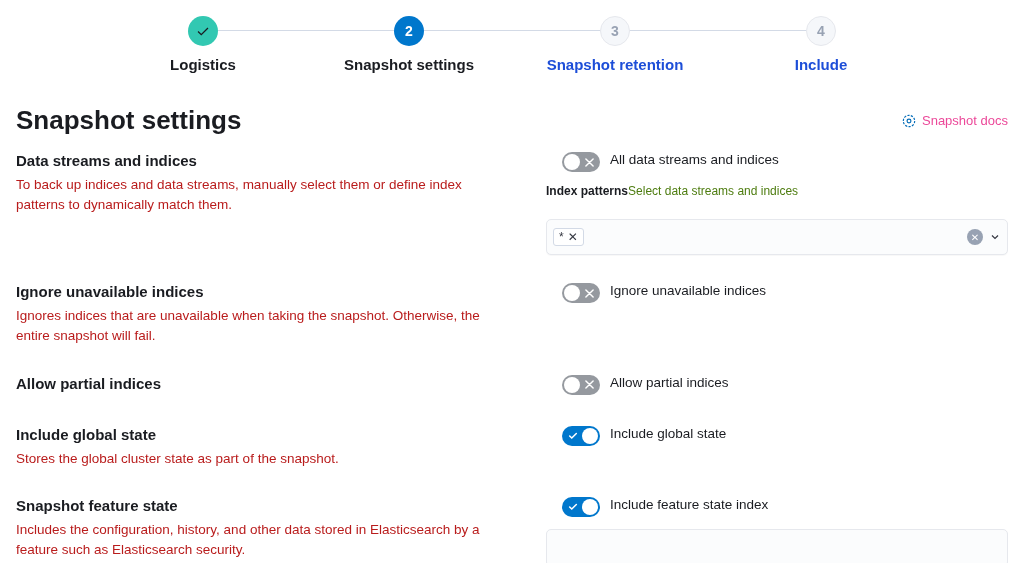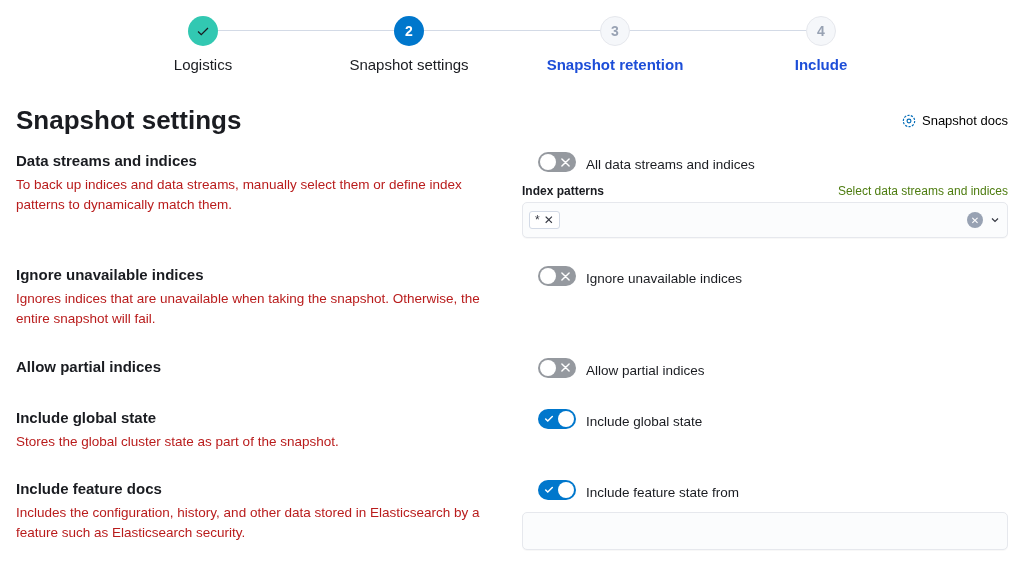--- a/index.html
+++ b/index.html
@@ -5,44 +5,44 @@
 * { box-sizing: border-box; margin: 0; padding: 0; }
 body { font-family: -apple-system, BlinkMacSystemFont, "Segoe UI", Helvetica, Arial, sans-serif; background: #fff; color: #1a1c21; width: 1024px; }
 .stepper { display: flex; align-items: flex-start; padding: 16px 100px 0; position: relative; }
 .step { flex: 1; display: flex; flex-direction: column; align-items: center; position: relative; }
 .step-line { position: absolute; top: 14px; left: 50%; width: 100%; height: 1px; background: #d3dae6; z-index: 0; }
 .step:last-child .step-line { display: none; }
 .step-circle { width: 30px; height: 30px; border-radius: 50%; display: flex; align-items: center; justify-content: center; font-size: 14px; font-weight: 600; z-index: 1; position: relative; }
 .step-complete .step-circle { background: #32c8b2; color: #fff; }
 .step-current .step-circle { background: #0077cc; color: #fff; }
 .step-pending .step-circle { background: #f5f7fa; color: #98a2b3; border: 1px solid #e6e8ed; }
-.step-label { margin-top: 10px; font-size: 15px; font-weight: 400; }
+.step-label { margin-top: 10px; font-size: 15px; font-weight: 700; }
 .step-pending .step-label { color: #1d4ed8; font-weight: 600; }
 .header-row { display: flex; justify-content: space-between; align-items: center; padding: 32px 16px 16px; }
 .page-title { font-size: 26px; font-weight: 800; }
-.docs-link { display: flex; align-items: center; gap: 6px; color: #000000; font-size: 13px; font-weight: 500; text-decoration: none; cursor: pointer; }
+.docs-link { display: flex; align-items: center; gap: 6px; color: #ec4899; font-size: 13px; font-weight: 500; text-decoration: none; cursor: pointer; }
 .docs-link svg { width: 14px; height: 14px; }
 .form { padding: 0 16px; }
-.row { display: flex; gap: 16px; margin-bottom: 28px; }
+.row { display: flex; gap: 40px; margin-bottom: 28px; }
 .left { flex: 0 0 490px; }
 .right { flex: 1; }
 .section-title { font-size: 15px; font-weight: 700; margin-bottom: 6px; }
 .section-desc { font-size: 13.5px; color: #b91c1c; line-height: 1.5; }
-.toggle-row { display: flex; align-items: flex-end; gap: 10px; padding-left: 16px; }
+.toggle-row { display: flex; align-items: flex-start; gap: 10px; padding-left: 16px; }
 .toggle { width: 38px; height: 20px; border-radius: 10px; position: relative; cursor: pointer; flex-shrink: 0; }
 .toggle-off { background: #95999f; }
 .toggle-on { background: #0077cc; }
 .toggle-knob { position: absolute; top: 2px; width: 16px; height: 16px; border-radius: 50%; background: #fff; display: flex; align-items: center; justify-content: center; }
 .toggle-off .toggle-knob { left: 2px; }
 .toggle-on .toggle-knob { right: 2px; }
 .toggle-icon-bg { position: absolute; top: 50%; transform: translateY(-50%); width: 16px; height: 16px; display: flex; align-items: center; justify-content: center; }
 .toggle-off .toggle-icon-bg { right: 3px; }
 .toggle-on .toggle-icon-bg { left: 3px; }
 .toggle-label { font-size: 13.5px; }
-.patterns-header { display: flex; justify-content: space-between; align-items: center; margin-top: 12px; margin-bottom: 4px; }
+.patterns-header { display: flex; justify-content: flex-start; align-items: center; margin-top: 12px; margin-bottom: 21px; }
 .patterns-label { font-size: 12px; font-weight: 700; }
 .patterns-link { font-size: 12px; color: #4d7c0f; font-weight: 500; cursor: pointer; }
 .combo { border: 1px solid #e6e8ed; border-radius: 5px; background: #fbfcfd; display: flex; align-items: center; padding: 3px 6px; height: 36px; box-shadow: 0 1px 1px rgba(0,0,0,0.03); }
 .pill { background: #fff; border: 1px solid #d3dae6; border-radius: 3px; padding: 1px 5px; font-size: 12px; display: flex; align-items: center; gap: 4px; color: #343741; }
 .pill-x { cursor: pointer; font-size: 12px; color: #343741; }
 .combo-spacer { flex: 1; }
 .combo-clear { width: 16px; height: 16px; border-radius: 50%; background: #98a2b3; color: #fff; display: flex; align-items: center; justify-content: center; font-size: 10px; cursor: pointer; margin-right: 6px; }
 .combo-chevron { cursor: pointer; color: #343741; }
 .select { border: 1px solid #e6e8ed; border-radius: 5px; background: #fbfcfd; display: flex; align-items: center; justify-content: space-between; padding: 8px 10px; height: 38px; font-size: 13.5px; margin-top: 12px; cursor: pointer; box-shadow: 0 1px 1px rgba(0,0,0,0.03); }
 svg { display: block; }
@@ -180,34 +180,34 @@
             </div>
           <div class="toggle-knob"></div>
         </div>
         <span class="toggle-label">Include global state</span>
       </div>
     </div>
   </div>
 
   <div class="row">
     <div class="left">
-      <div class="section-title">Include feature docs</div>
+      <div class="section-title">Snapshot feature state</div>
       <div class="section-desc">Includes the configuration, history, and other data stored in Elasticsearch by a feature such as Elasticsearch security.</div>
     </div>
     <div class="right">
       <div class="toggle-row">
         <div class="toggle toggle-on">
           <div class="toggle-icon-bg">
               <svg width="10" height="10" viewBox="0 0 12 12">
                 <path d="M2 6l2.5 2.5L10 3" fill="none" stroke="#fff" stroke-width="1.8" stroke-linecap="round" stroke-linejoin="round"></path>
               </svg>
             </div>
           <div class="toggle-knob"></div>
         </div>
-        <span class="toggle-label">Include feature state from</span>
+        <span class="toggle-label">Include feature state index</span>
       </div>
       <div class="select">
         
         
       </div>
     </div>
   </div>
 
 </div>
 

